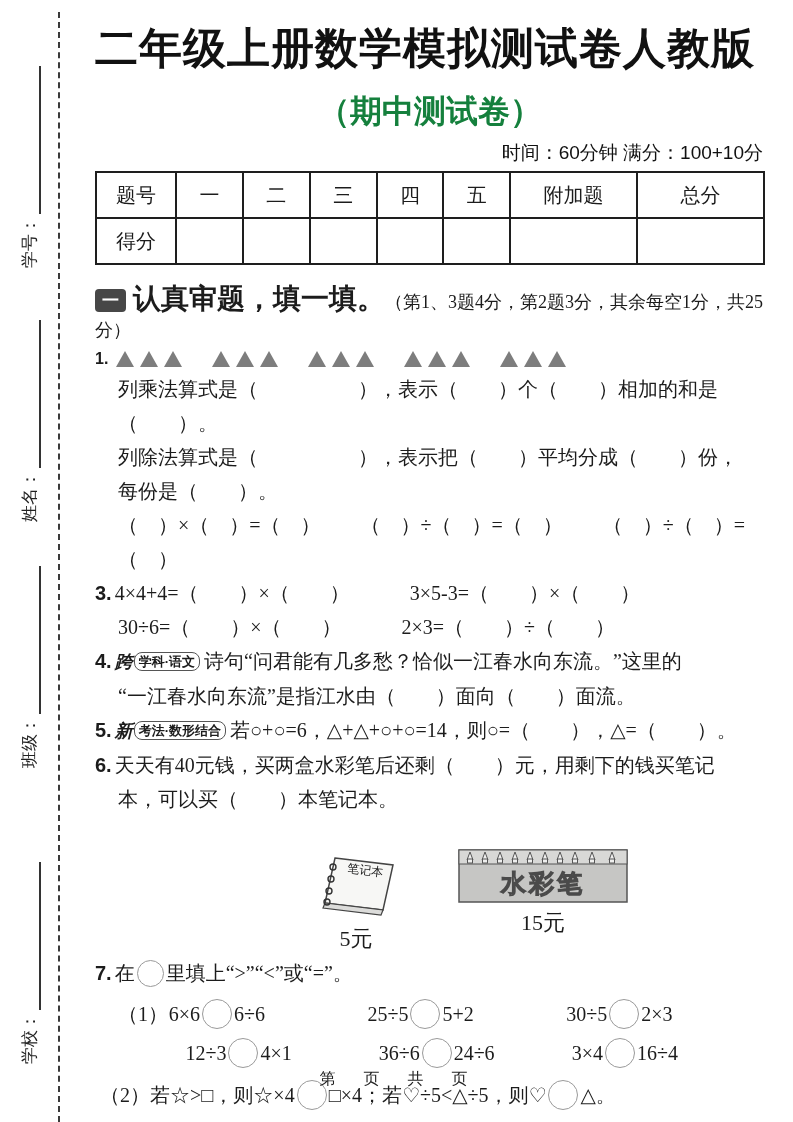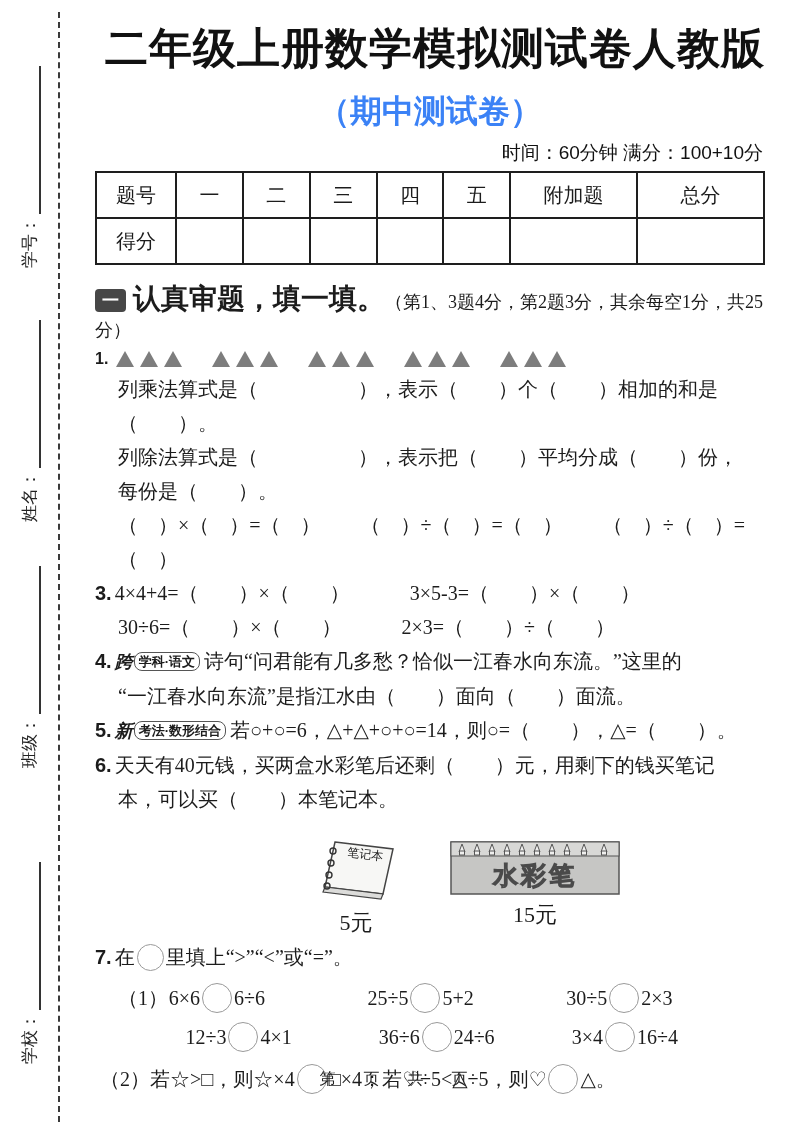--- a/index.html
+++ b/index.html
@@ -20,26 +20,26 @@
     font-family:"Liberation Sans","DejaVu Sans",sans-serif;
     font-size:17px; color:#222; white-space:nowrap;
   }
   .field-line { flex:1; border-bottom:2px solid #333; height:18px; }
   .sf-1 { top:268px; } .sf-2 { top:522px; } .sf-3 { top:768px; } .sf-4 { top:1064px; }
 
   
   .content { position:absolute; left:62px; top:0; right:0; bottom:0; padding:14px 28px 0 33px; }
 
   .title {
-    margin:6px 0 0; text-align:right; font-size:43px; font-weight:800; letter-spacing:1px;
+    margin:6px 0 0; text-align:left; font-size:43px; font-weight:800; letter-spacing:1px;
     font-family:"Liberation Sans","DejaVu Sans",sans-serif; color:#111;
   }
   .subtitle {
     margin:12px 0 6px; text-align:center; font-size:32px; font-weight:800;
-    font-family:"Liberation Sans","DejaVu Sans",sans-serif; color:#3b82f6;
+    font-family:"Liberation Sans","DejaVu Sans",sans-serif; color:#15803d;
   }
   .meta {
     text-align:right; font-size:19px; margin:4px 2px 5px 0; color:#111;
     font-family:"Liberation Sans","DejaVu Sans",sans-serif;
   }
 
   table.score-table {
     width:100%; border-collapse:collapse; table-layout:fixed;
     font-family:"Liberation Sans","DejaVu Sans",sans-serif; font-size:20px;
   }
@@ -221,21 +221,21 @@
           <polygon points="22,12 80,19 70,64 12,57" fill="#f7f7f5" stroke="#444" stroke-width="1.5"></polygon>
           <polygon points="12,57 70,64 68,69 10,62" fill="#dcdcda" stroke="#444" stroke-width="1.2"></polygon>
           <circle cx="20" cy="21" r="3" fill="none" stroke="#333" stroke-width="1.4"></circle>
           <circle cx="18" cy="33" r="3" fill="none" stroke="#333" stroke-width="1.4"></circle>
           <circle cx="16" cy="45" r="3" fill="none" stroke="#333" stroke-width="1.4"></circle>
           <circle cx="14" cy="56" r="3" fill="none" stroke="#333" stroke-width="1.4"></circle>
           <text x="34" y="26" transform="rotate(7 34 26)" font-size="12" fill="#222">笔记本</text>
         </svg>
         <figcaption class="fig-price">5元</figcaption>
       </figure>
-      <figure class="fig" style="margin:8px;">
+      <figure class="fig" style="margin:16px;">
         <svg width="172" height="64" viewBox="0 0 172 64">
           <defs>
             <g id="nib">
               <path d="M0,8 L3,0 L6,8 Z" fill="#efefee" stroke="#555" stroke-width="1"></path>
               <rect x="0.5" y="7" width="5" height="4" fill="#efefee" stroke="#555" stroke-width="1"></rect>
             </g>
           </defs>
           <rect x="2" y="8" width="168" height="52" fill="#c6c6c4" stroke="#555" stroke-width="1.5"></rect>
           <rect x="2" y="8" width="168" height="14" fill="#d8d8d6" stroke="#555" stroke-width="1"></rect>
           <use href="#nib" x="10" y="10"></use>

